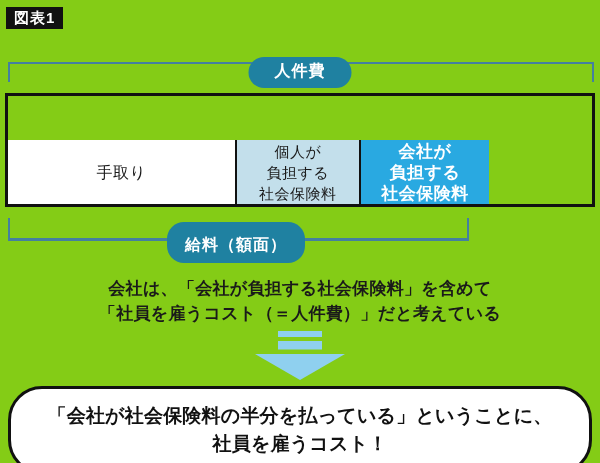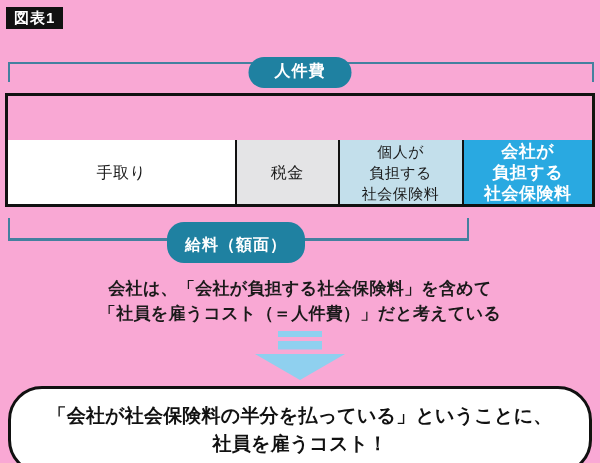--- a/index.html
+++ b/index.html
@@ -1,17 +1,17 @@
 <!DOCTYPE html>
 <html lang="ja" style="--teal-pill: #1f81a1; --bracket-line: #44809f; --company-cyan: #29a9e1; --personal-blue: #c3dfeb; --tax-gray: #e4e4e6; --arrow-blue: #8fd0ef; --border-black: #111111;"><head>
 <meta charset="utf-8">
 <style>
   html,body { margin:0; padding:0; background:#fff; }
   body { width:600px; height:463px; font-family:"Liberation Sans","DejaVu Sans",sans-serif; }
-  .page { position:relative; width:600px; height:463px; background:#f9a8d4; overflow:hidden; }
+  .page { position:relative; width:600px; height:463px; background:#84cc16; overflow:hidden; }
 
   
   .title-row { position:absolute; left:6px; top:7px; display:flex; align-items:center; }
   .badge { background:#111; color:#fff; font-size:15px; font-weight:700; padding:3px 8px 4px; line-height:1; letter-spacing:1px; }
   .fig-title { margin:0 0 0 9px; font-size:18px; font-weight:700; color:#222; letter-spacing:0.5px; }
 
   
   .top-bracket { position:absolute; left:8px; top:62px; width:582px; height:18px;
     border-top:2px solid var(--bracket-line); border-left:2px solid var(--bracket-line); border-right:2px solid var(--bracket-line); }
   .pill { position:absolute; background:var(--teal-pill); color:#fff; font-weight:700; text-align:center;
@@ -56,23 +56,20 @@
     <span class="badge">図表1</span>
   </header>
 
   <div class="top-bracket"></div>
   <span class="pill pill-top">人件費</span>
 
   <div class="bar">
     <div class="seg" style="background: rgb(255, 255, 255); color: rgb(26, 26, 26); flex: 0 0 39.2%;">
       <span class="ln">手取り</span>
     </div>
-    <div class="seg" style="background: rgb(228, 228, 230); color: rgb(26, 26, 26); flex: 0 0 17.6%;">
-      <span class="ln">税金</span>
-    </div>
     <div class="seg" style="font-size: 15px; background: rgb(195, 223, 235); color: rgb(26, 26, 26); flex: 0 0 21.2%;">
       <span class="ln">個人が</span>
       <span class="ln">負担する</span>
       <span class="ln">社会保険料</span>
     </div>
     <div class="seg seg-bold" style="background: rgb(41, 169, 225); color: rgb(255, 255, 255); flex: 0 0 22%;">
       <span class="ln">会社が</span>
       <span class="ln">負担する</span>
       <span class="ln">社会保険料</span>
     </div>

